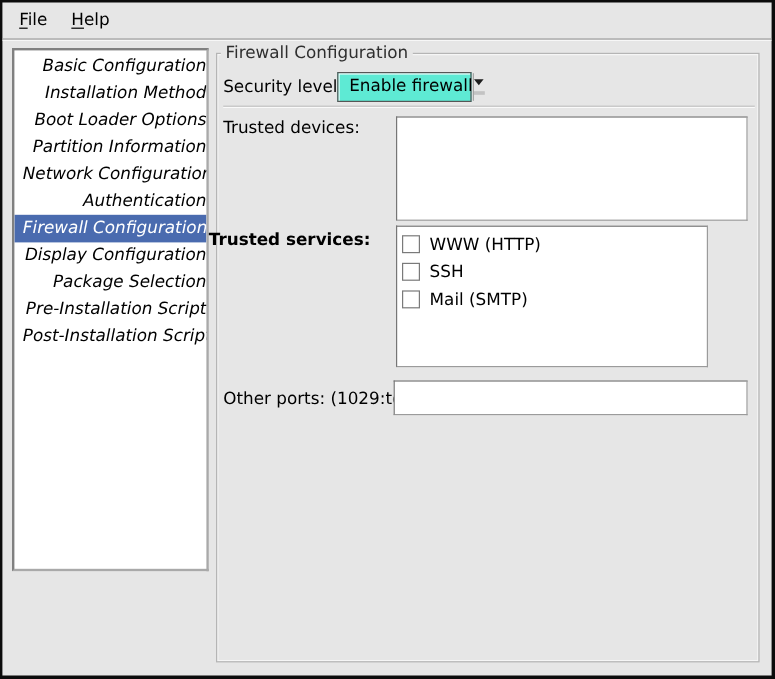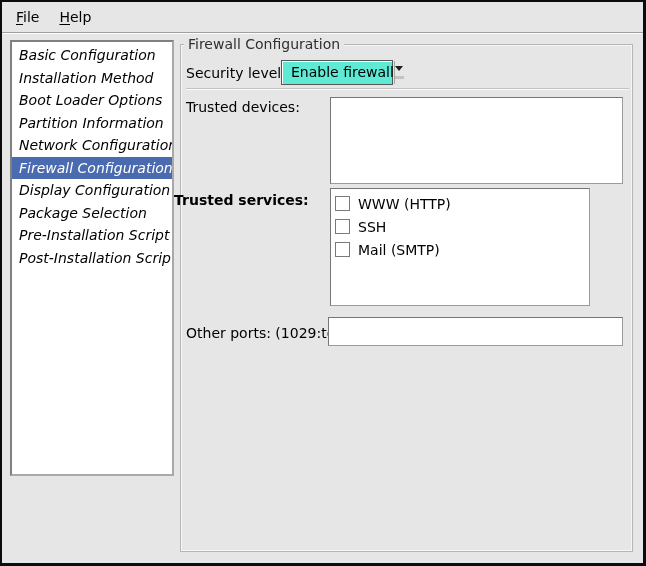--- a/index.html
+++ b/index.html
@@ -1,15 +1,15 @@
 <!DOCTYPE html>
 <html><head>
 <meta charset="utf-8">
 <style>
-  * { margin:0; padding:0; box-sizing:border-box; }
+  * { margin:0; padding:0; box-sizing:border-box;text-align:right; }
   html,body { width:646px; height:566px; }
   body {
     font-family:"DejaVu Sans","Liberation Sans",sans-serif;
     font-size:14px; color:#000; background:#fff;
   }
   .window {
     position:absolute; inset:0; background:#e6e6e6;
     border:solid #0c0c0c; border-width:2px 3px 3px 2px;
   }
   
@@ -99,20 +99,21 @@
       <span><span class="mn">H</span><span>elp</span></span>
     </div>
   </div>
 
   <div class="sidebar">
     <div class="side-item">Basic Configuration</div>
     <div class="side-item">Installation Method</div>
     <div class="side-item">Boot Loader Options</div>
     <div class="side-item">Partition Information</div>
     <div class="side-item">Network Configuration</div>
+    <div class="side-item">Authentication</div>
     <div class="side-item selected">Firewall Configuration</div>
     <div class="side-item">Display Configuration</div>
     <div class="side-item">Package Selection</div>
     <div class="side-item">Pre-Installation Script</div>
     <div class="side-item">Post-Installation Script</div>
   </div>
 
   <div class="frame"></div>
   <div class="frame-label">Firewall Configuration</div>
 

